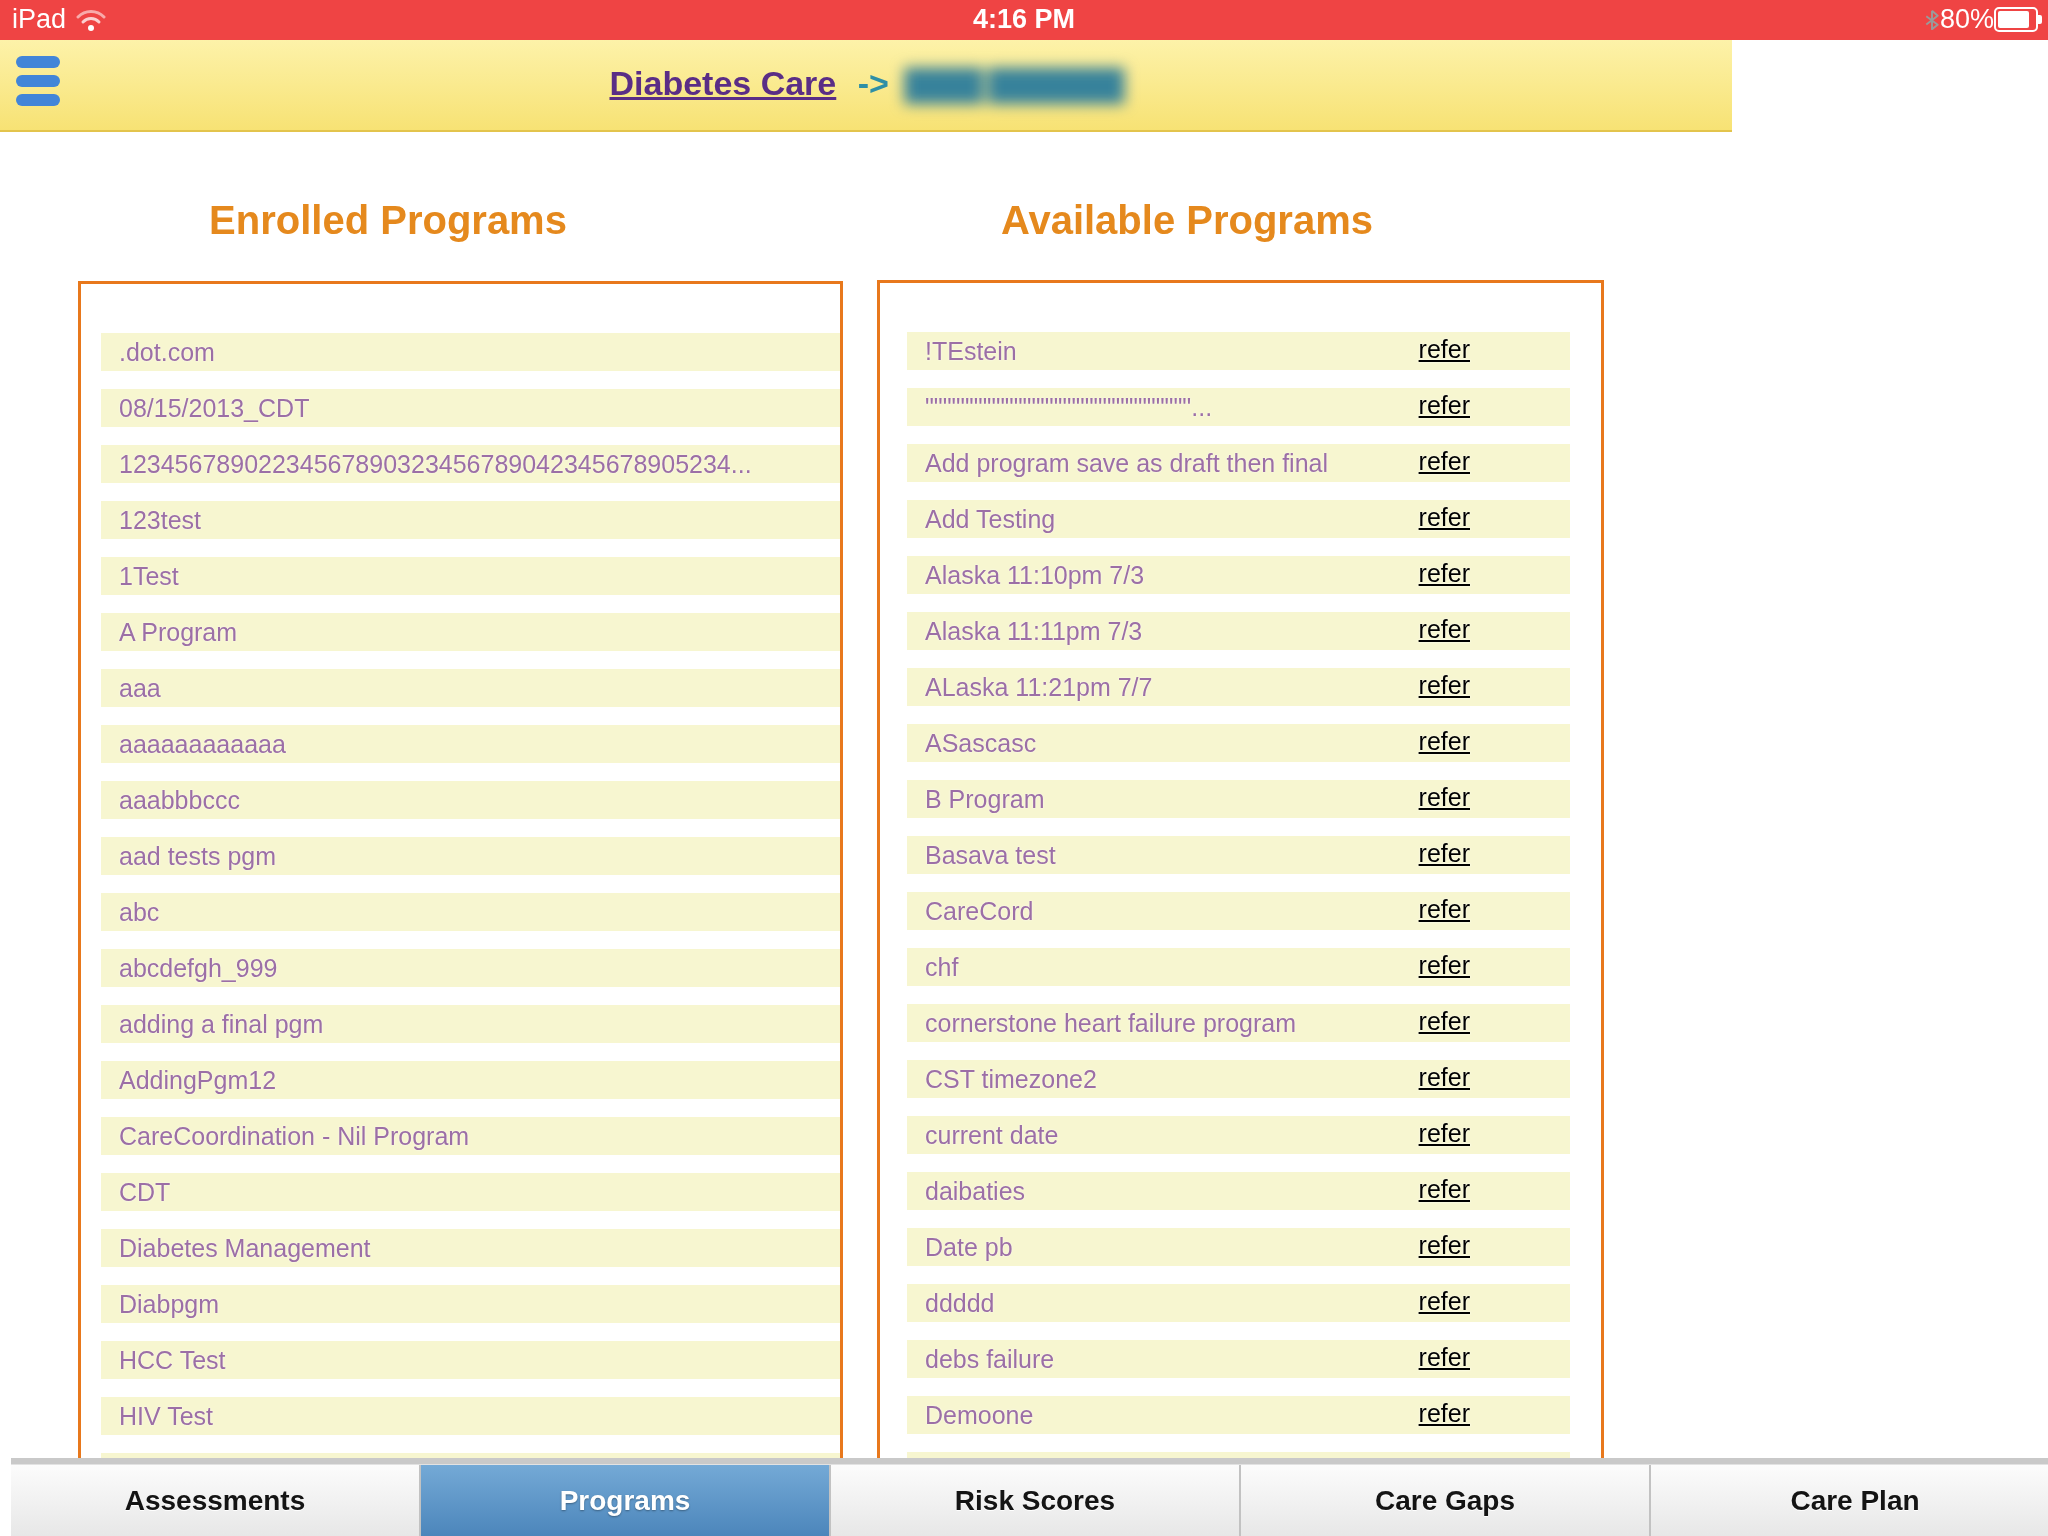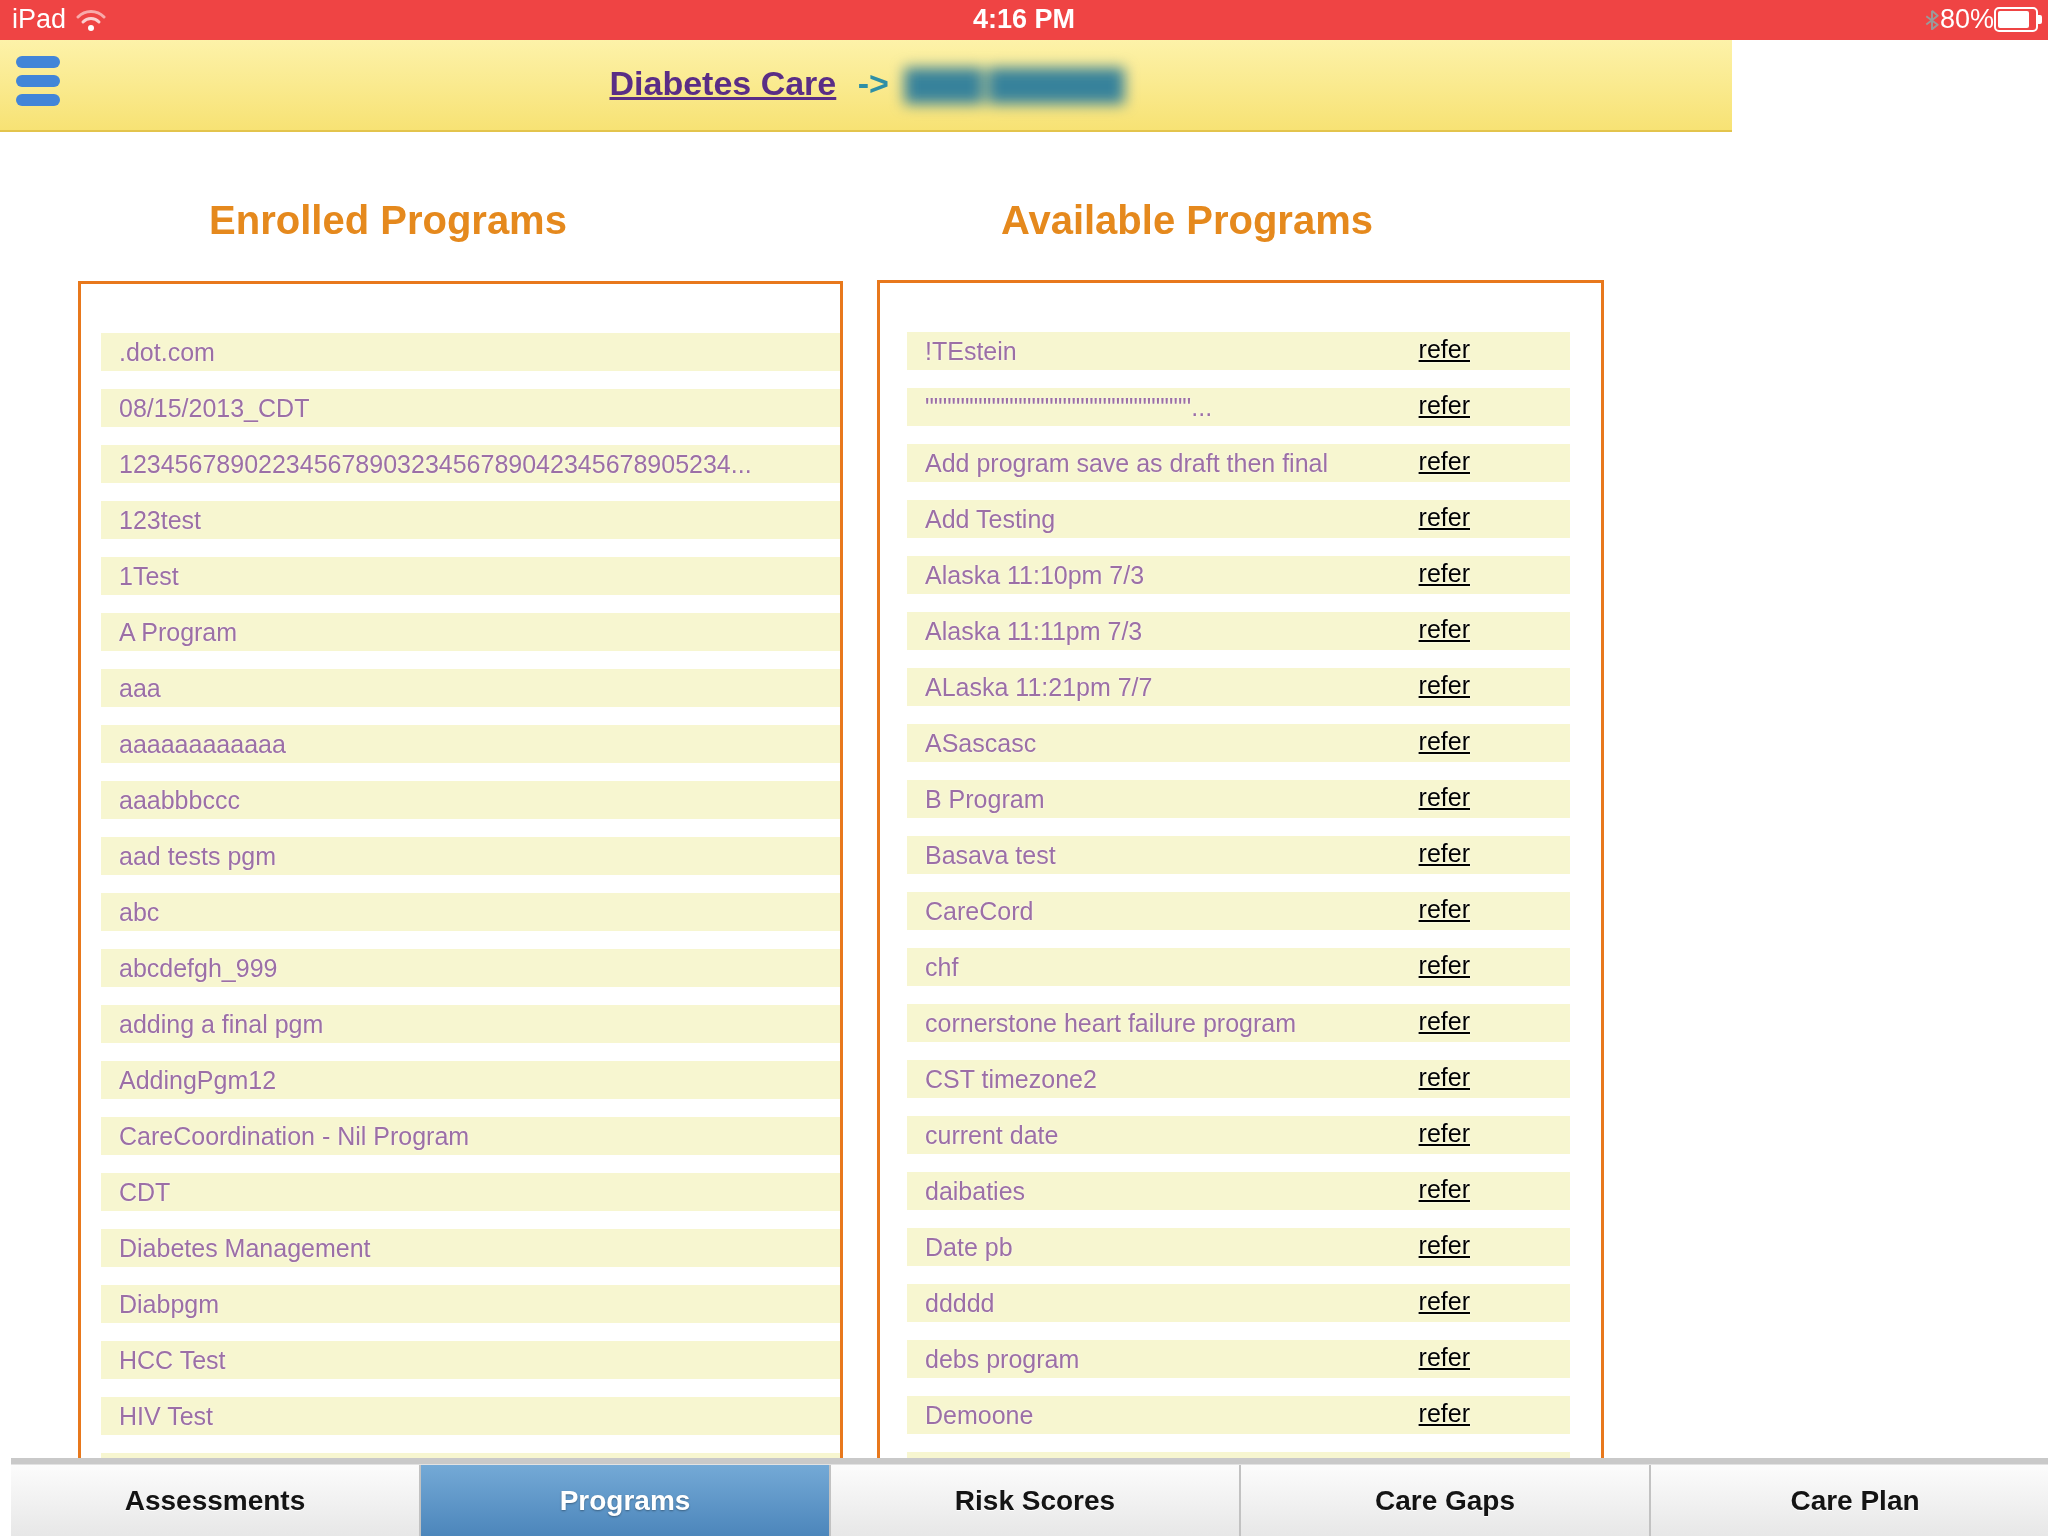--- a/index.html
+++ b/index.html
@@ -292,21 +292,21 @@
       <span class="row-label">Date pb</span>
     </div>
 
     <div class="row">
       <a class="refer">refer</a>
       <span class="row-label">ddddd</span>
     </div>
 
     <div class="row">
       <a class="refer">refer</a>
-      <span class="row-label">debs program</span>
+      <span class="row-label">debs failure</span>
     </div>
 
     <div class="row">
       <a class="refer">refer</a>
       <span class="row-label">Demoone</span>
     </div>
 
     <div class="row">
       <a class="refer">refer</a>
       <span class="row-label"></span>

